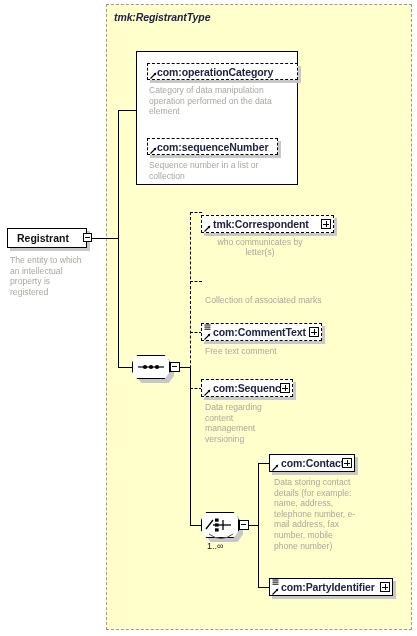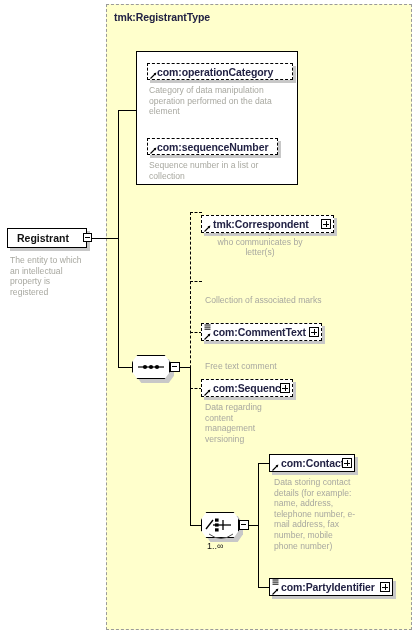--- a/index.html
+++ b/index.html
@@ -17,21 +17,21 @@
     position:absolute;
     left:106px;top:4px;
     width:306px;height:626px;
     background:#ffffcc;
     border:1px dashed #9a9a9a;
     box-sizing:border-box;
   }
   .ctype-title{
     position:absolute;left:7px;top:6px;
     font-size:10.5px;font-weight:bold;color:#222244;
-    letter-spacing:-0.1px;white-space:nowrap;
+    letter-spacing:-0.1px;white-space:nowrap;font-style:italic;
   }
 
   
   .attrgroup{
     position:absolute;left:136px;top:36px;
     width:162px;height:149px;
   }
   .attr-tab{
     position:absolute;left:0;top:0;
     height:16px;width:71px;
@@ -176,21 +176,21 @@
   <div class="doc" style="left:10px;top:255px;width:72px;">The entity to which an intellectual property is registered</div>
 
   <div class="attrgroup">
     <div class="attr-tab">
       <div class="minusbox" style="left:5px;top:3px;"></div>
       <div class="attr-tab-label">attributes</div>
     </div>
     <div class="attr-body"></div>
   </div>
 
-  <div class="node dashed attrnode" style="left:147px;top:63px;width:146px;height:17px;">
+  <div class="node dashed attrnode" style="left:147px;top:63px;width:134px;height:17px;padding-left:17px;">
     <div class="shadow"></div>
     <div class="boxface"></div>
     <svg class="arrowicon" viewBox="0 0 7 7">
       <path d="M0.5 6.5 L5.5 1.5" stroke="#000" stroke-width="1.1" fill="none"></path>
       <path d="M6.4 0.6 L3.6 1.4 L5.6 3.4 Z" fill="#000"></path>
     </svg>
     <div class="nlabel">com:operationCategory</div>
   </div>
   <div class="doc" style="left:149px;top:85px;width:130px;">Category of data manipulation operation performed on the data element</div>
 
@@ -259,21 +259,21 @@
       <rect x="0.5" y="2.6" width="6" height="1" fill="#000"></rect>
       <rect x="0.5" y="4.7" width="6" height="1" fill="#000"></rect>
     </svg>
     <svg class="arrowicon" viewBox="0 0 7 7">
       <path d="M0.5 6.5 L5.5 1.5" stroke="#000" stroke-width="1.1" fill="none"></path>
       <path d="M6.4 0.6 L3.6 1.4 L5.6 3.4 Z" fill="#000"></path>
     </svg>
     <div class="nlabel">com:CommentText</div>
     <div class="plusbox"></div>
   </div>
-  <div class="doc" style="left:205px;top:346px;width:130px;margin-top:15px;">Free text comment</div>
+  <div class="doc" style="left:205px;top:346px;width:130px;">Free text comment</div>
 
   <div class="node dashed" style="left:201px;top:379px;width:92px;height:18px;">
     <div class="shadow"></div>
     <div class="boxface"></div>
     <svg class="arrowicon" viewBox="0 0 7 7">
       <path d="M0.5 6.5 L5.5 1.5" stroke="#000" stroke-width="1.1" fill="none"></path>
       <path d="M6.4 0.6 L3.6 1.4 L5.6 3.4 Z" fill="#000"></path>
     </svg>
     <div class="nlabel">com:Sequence</div>
     <div class="plusbox"></div>

